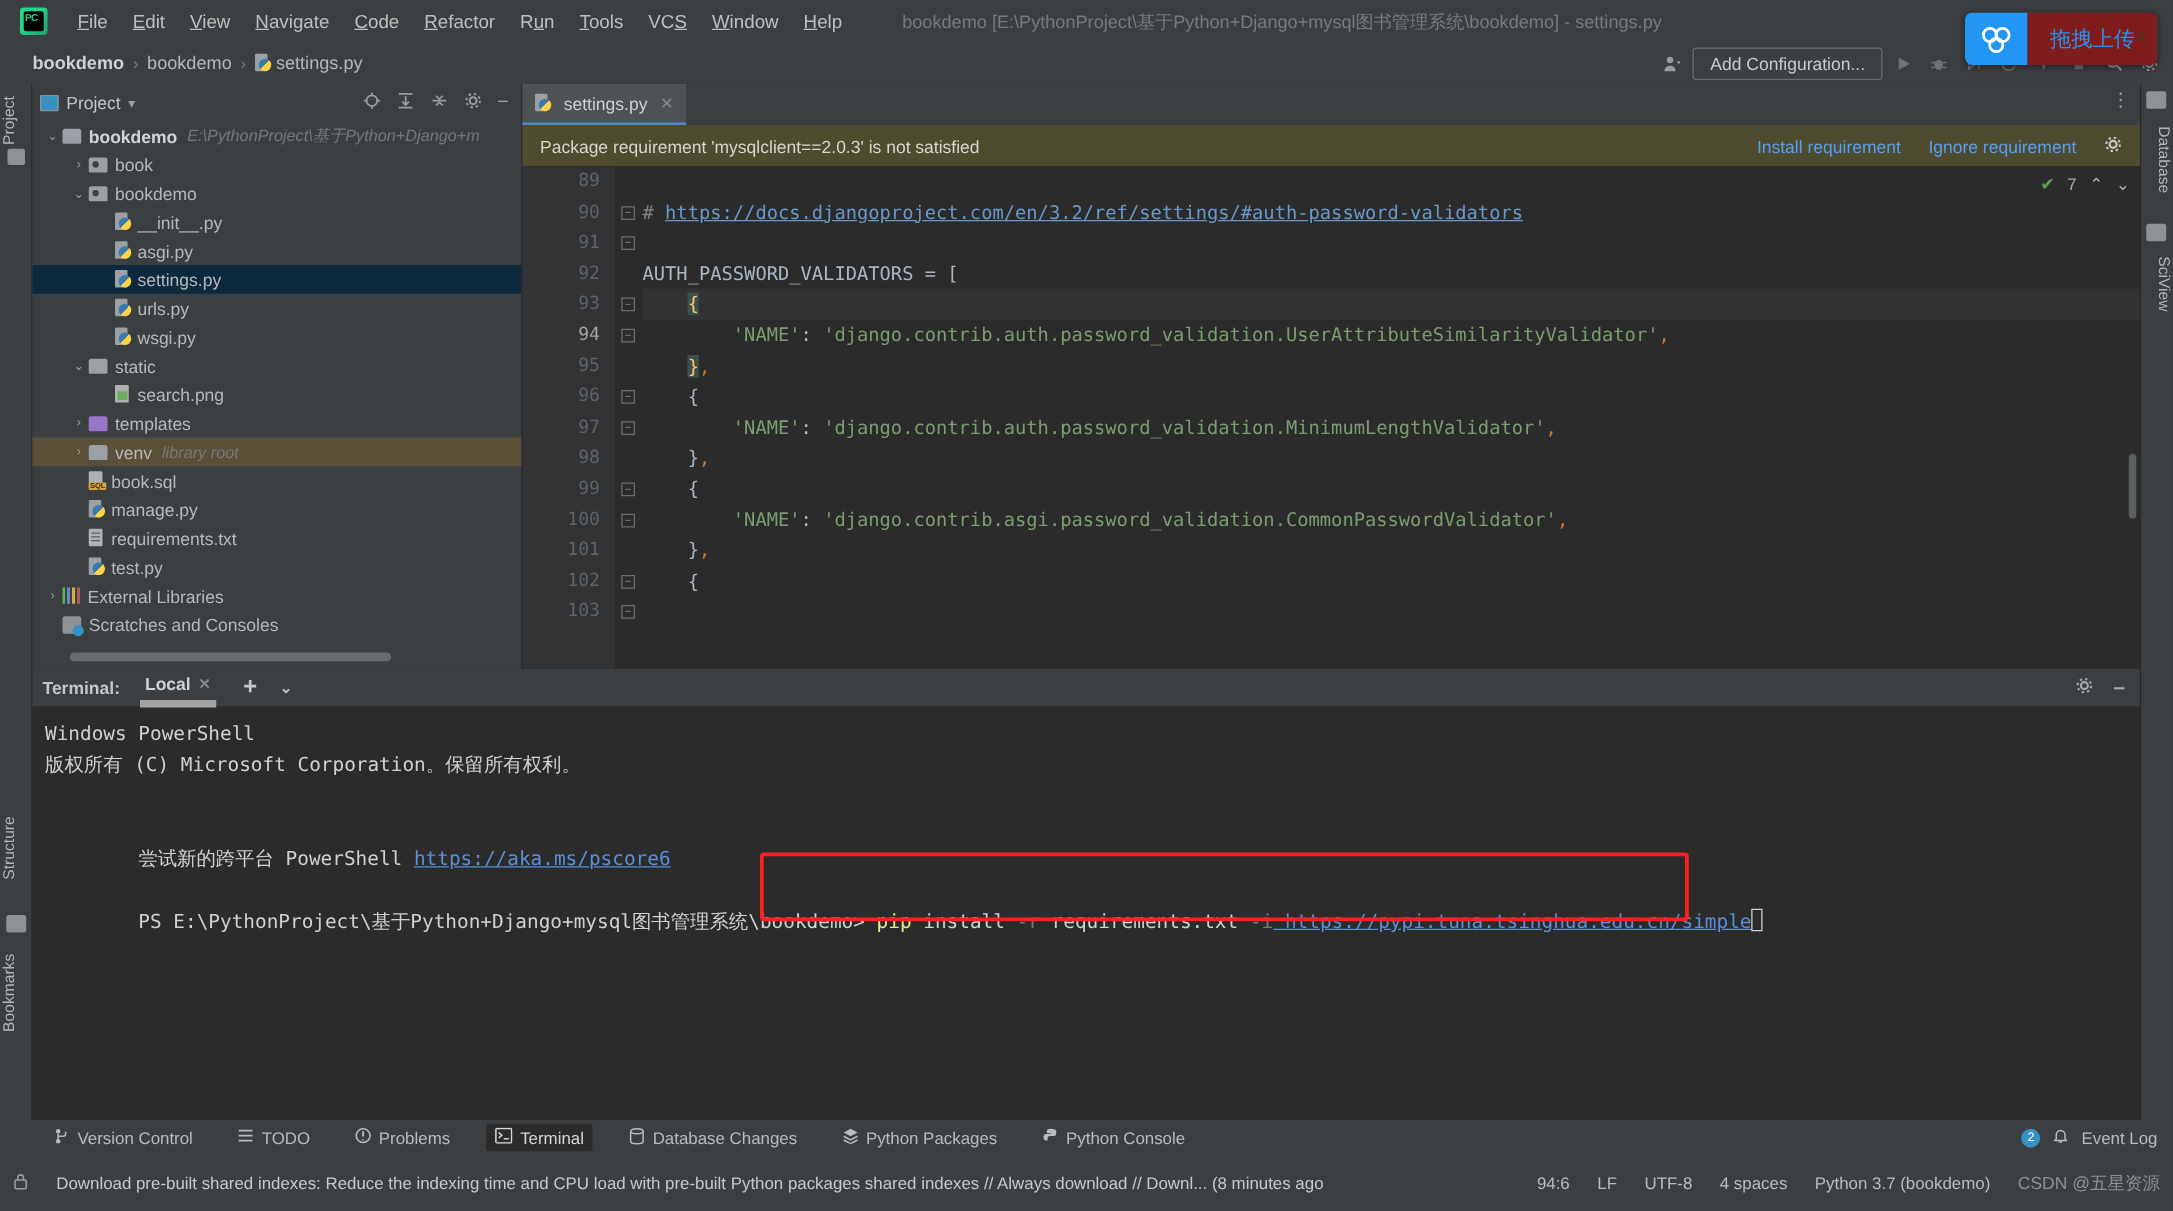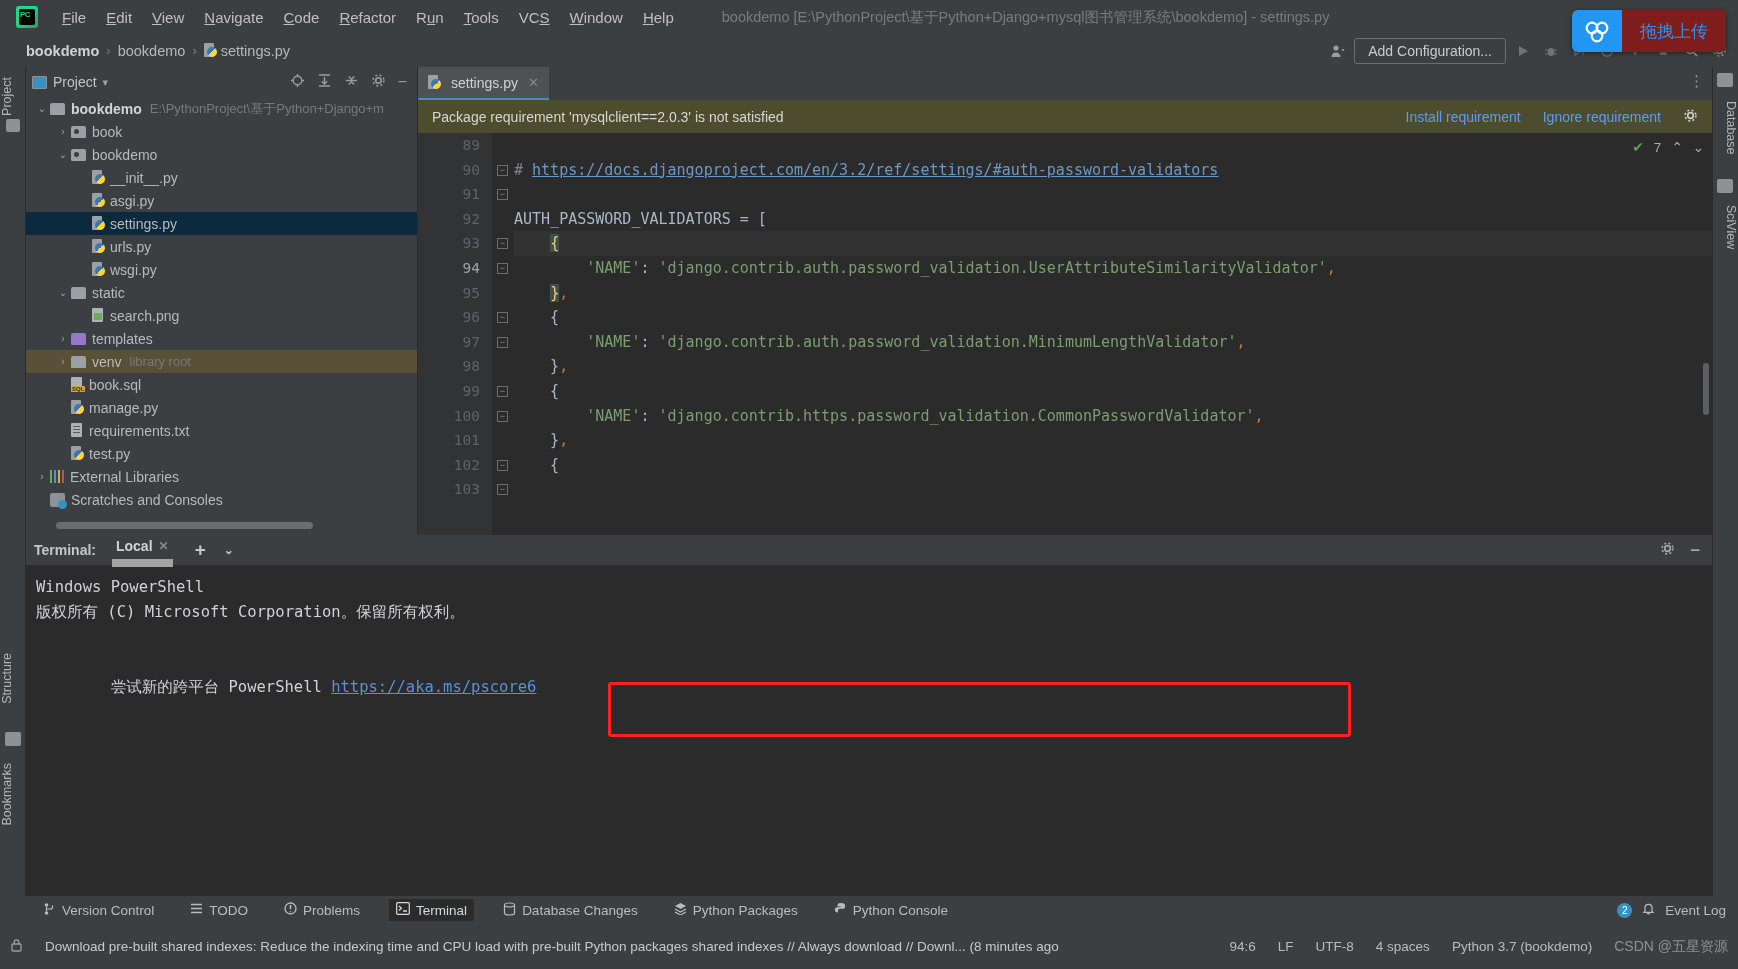--- a/index.html
+++ b/index.html
@@ -139,21 +139,21 @@
   .folder {
     width: 15px; height: 12px; background: #9aa0a6; border-radius: 2px 2px 1px 1px;
     margin-right: 6px; position: relative; flex: none;
   }
   .folder.purple { background: #9876c9; }
   .folder.src::after {
     content:""; position:absolute; left:3px; top:3px; width:5px; height:5px;
     background:#3c3f41; border-radius:50%;
   }
   .lbl-bold { font-weight: bold; color: #d2d5d7; }
-  .lbl-dim { color: #75797c; margin-left: 8px; font-size: 13px; }
+  .lbl-dim { color: #75797c; margin-left: 8px; font-size: 13px; font-style: italic; }
   .fileico {
     width: 13px; height: 15px; margin-right: 5px; position: relative; flex: none;
   }
   .fileico.py::before { content:""; position:absolute; left:0; top:0; width:10px; height:14px; background:#9aa0a6; border-radius:1px;}
   .fileico.py::after  { content:""; position:absolute; left:3px; top:4px; width:10px; height:10px;
       background: linear-gradient(135deg,#3c78aa 0 50%, #ffd343 50% 100%); border-radius:50%;}
   .fileico.txt::before { content:""; position:absolute; left:0; top:0; width:11px; height:14px; background:#aeb2b5; border-radius:1px;}
   .fileico.txt::after { content:""; position:absolute; left:2px; top:3px; width:7px; height:1px;
       box-shadow: 0 3px 0 #5a5d60, 0 6px 0 #5a5d60, 0 0 0 #5a5d60; background:#5a5d60;}
   .fileico.sql::before { content:""; position:absolute; left:0; top:0; width:11px; height:14px; background:#aeb2b5; border-radius:1px;}
@@ -239,21 +239,21 @@
   .terminal {
     position: absolute; left: 26px; top: 535px; width: 1686px; height: 364px;
     background: #2b2b2b;
   }
   .term-head {
     height: 30px; background: #3c3f41; display: flex; align-items: center;
     padding-left: 8px; font-size: 14px; color: #c4c7c9; gap: 0px; font-weight: bold;
   }
   .term-tab {
     margin-left: 16px; padding: 4px 4px 5px 4px; color: #cfd2d4;
-    border-bottom: 8px solid #a3a3a3; display: flex; align-items: center; gap: 6px;
+    border-bottom: 6px solid #a3a3a3; display: flex; align-items: center; gap: 6px;
   }
   .term-tab .x { color: #86898c; font-size: 12px; }
   .term-plus { margin-left: 22px; font-size: 19px; color: #c4c7c9; line-height: 16px;}
   .term-chev { margin-left: 18px; font-size: 12px; color: #c4c7c9; }
   .term-head-right { margin-left: auto; display: flex; align-items: center; gap: 16px; padding-right: 12px; color: #a6a9ab;}
   .term-body {
     position: absolute; top: 32px; left: 0; right: 0; bottom: 0;
     font-family: "DejaVu Sans Mono", monospace; font-size: 15.5px;
     color: #cfd2d4; padding: 8px 10px;
   }
@@ -612,21 +612,21 @@
           <div class="cl"><span class="c-com"># </span><span class="c-url">https://docs.djangoproject.com/en/3.2/ref/settings/#auth-password-validators</span></div>
           <div class="cl">&nbsp;</div>
           <div class="cl"><span class="c-id">AUTH_PASSWORD_VALIDATORS = [</span></div>
           <div class="cl hl">    <span class="c-brace-hl">{</span></div>
           <div class="cl">        <span class="c-str">'NAME'</span><span class="c-id">: </span><span class="c-str">'django.contrib.auth.password_validation.UserAttributeSimilarityValidator'</span><span class="c-comma">,</span></div>
           <div class="cl">    <span class="c-brace-hl">}</span><span class="c-comma">,</span></div>
           <div class="cl"><span class="c-id">    {</span></div>
           <div class="cl">        <span class="c-str">'NAME'</span><span class="c-id">: </span><span class="c-str">'django.contrib.auth.password_validation.MinimumLengthValidator'</span><span class="c-comma">,</span></div>
           <div class="cl"><span class="c-id">    }<span class="c-comma">,</span></span></div>
           <div class="cl"><span class="c-id">    {</span></div>
-          <div class="cl">        <span class="c-str">'NAME'</span><span class="c-id">: </span><span class="c-str">'django.contrib.https.password_validation.CommonPasswordValidator'</span><span class="c-comma">,</span></div>
+          <div class="cl">        <span class="c-str">'NAME'</span><span class="c-id">: </span><span class="c-str">'django.contrib.asgi.password_validation.CommonPasswordValidator'</span><span class="c-comma">,</span></div>
           <div class="cl"><span class="c-id">    }<span class="c-comma">,</span></span></div>
           <div class="cl"><span class="c-id">    {</span></div>
         </div>
       <div class="editor-scroll"></div>
     </div>
   </div>
 
   <div class="terminal">
     <div class="term-head">
       <span>Terminal:</span>
@@ -647,20 +647,23 @@
       </span>
     </div>
     <div class="term-body">
       <div class="tline">Windows PowerShell</div>
       <div class="tline">版权所有 (C) Microsoft Corporation。保留所有权利。</div>
       <div class="tline">&nbsp;</div>
       <div class="tline">
         <span>尝试新的跨平台 PowerShell </span><span class="t-link">https://aka.ms/pscore6</span>
       </div>
       <div class="tline">&nbsp;</div>
+      <div class="tline">
+        <span>PS E:\PythonProject\基于Python+Django+mysql图书管理系统\bookdemo&gt; </span><span class="t-yellow">pip</span><span> install </span><span class="t-dim">-r</span><span> requirements.txt </span><span class="t-dim">-i</span><span class="t-link"> https://pypi.tuna.tsinghua.edu.cn/simple</span><span class="caret"></span>
+      </div>
     </div>
   </div>
   <div class="redbox"></div>
 
   <div class="bottombar" id="bottombar">
   <div class="bw">
         <span><svg width="13" height="14" viewBox="0 0 13 14">
             <circle cx="3.5" cy="3" r="1.8" fill="#b9bcbe"></circle>
             <circle cx="3.5" cy="11" r="1.8" fill="#b9bcbe"></circle>
             <path d="M3.5 4.8v4.4M3.5 7h4a2 2 0 0 0 2-2V3.4" stroke="#b9bcbe" stroke-width="1.2" fill="none"></path>

